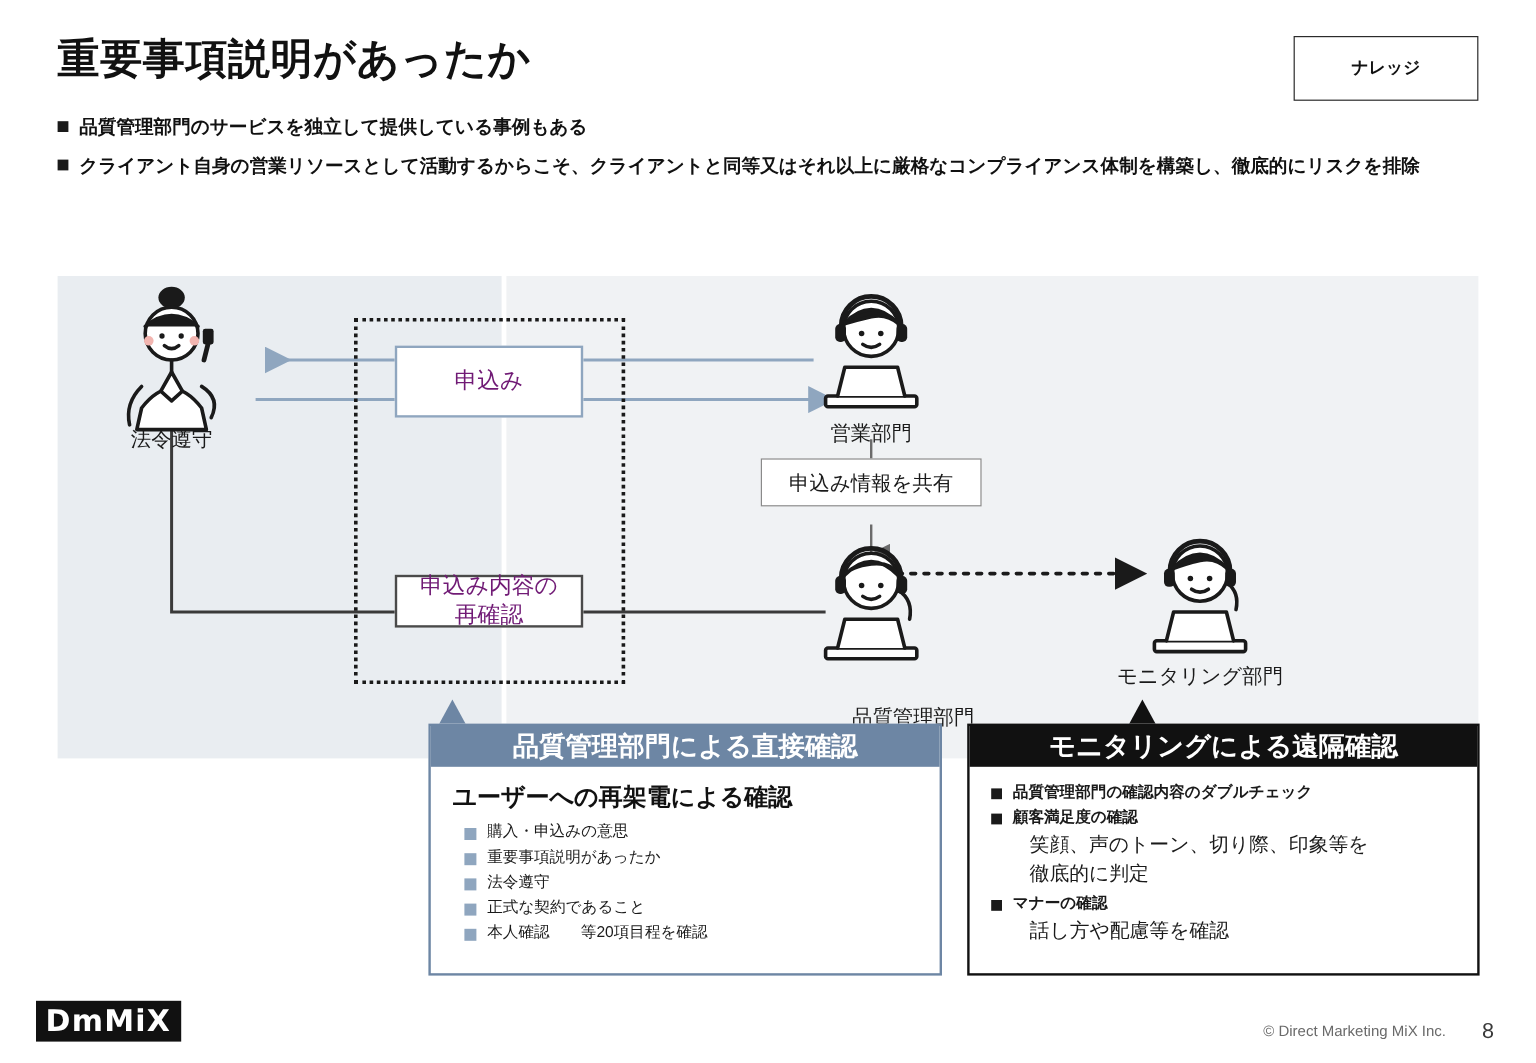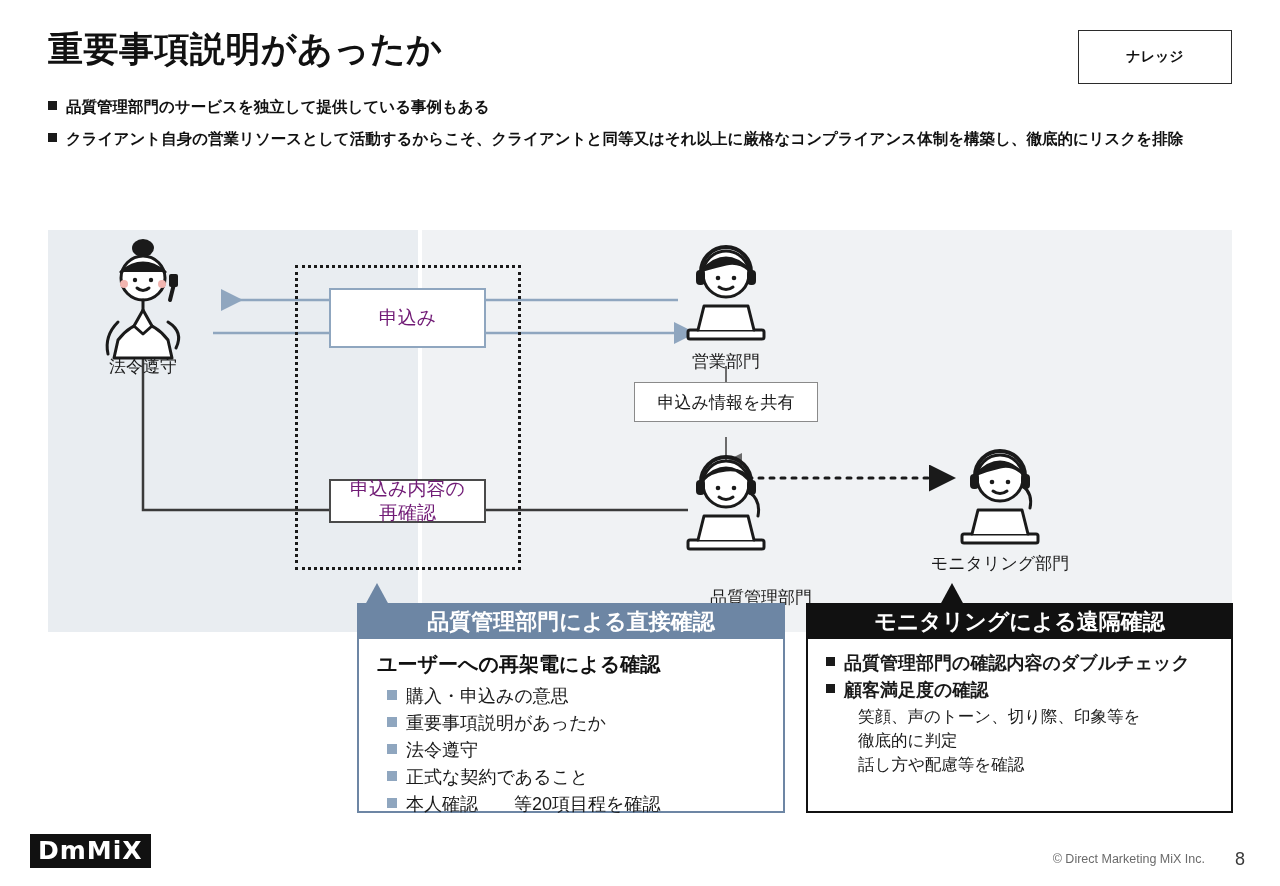--- a/index.html
+++ b/index.html
@@ -200,21 +200,21 @@
   .card-sub {
     font-size: 20px;
     font-weight: bold;
     color: #111111;
     margin-bottom: 6px;
   }
   .li {
     display: flex;
     align-items: flex-start;
     margin-bottom: 3px;
-    font-size: 18px;
+    font-size: 13px;
     color: #1a1a1a;
   }
   .li-mark-blue {
     width: 10px;
     height: 10px;
     background: #8fa6bf;
     margin: 6px 9px 0 10px;
     flex: 0 0 auto;
   }
   .li-mark-black {
@@ -455,19 +455,23 @@
     <div class="li">
       <span class="li-mark-black"></span>
       <span class="li-bold">品質管理部門の確認内容のダブルチェック</span>
     </div>
     <div class="li">
       <span class="li-mark-black"></span>
       <span class="li-bold">顧客満足度の確認</span>
     </div>
     <div class="li-indent" style="white-space:pre-line;">笑顔、声のトーン、切り際、印象等を
 徹底的に判定</div>
+    <div class="li" style="margin-top:3px;">
+      <span class="li-mark-black"></span>
+      <span class="li-bold">マナーの確認</span>
+    </div>
     <div class="li-indent" style="white-space:pre-line;">話し方や配慮等を確認</div>
   </div>
 </div>
 
 <div class="logo">DmMiX</div>
 <div class="copyright">© Direct Marketing MiX Inc.</div>
 <div class="page-num">8</div>
 
 </body></html>

